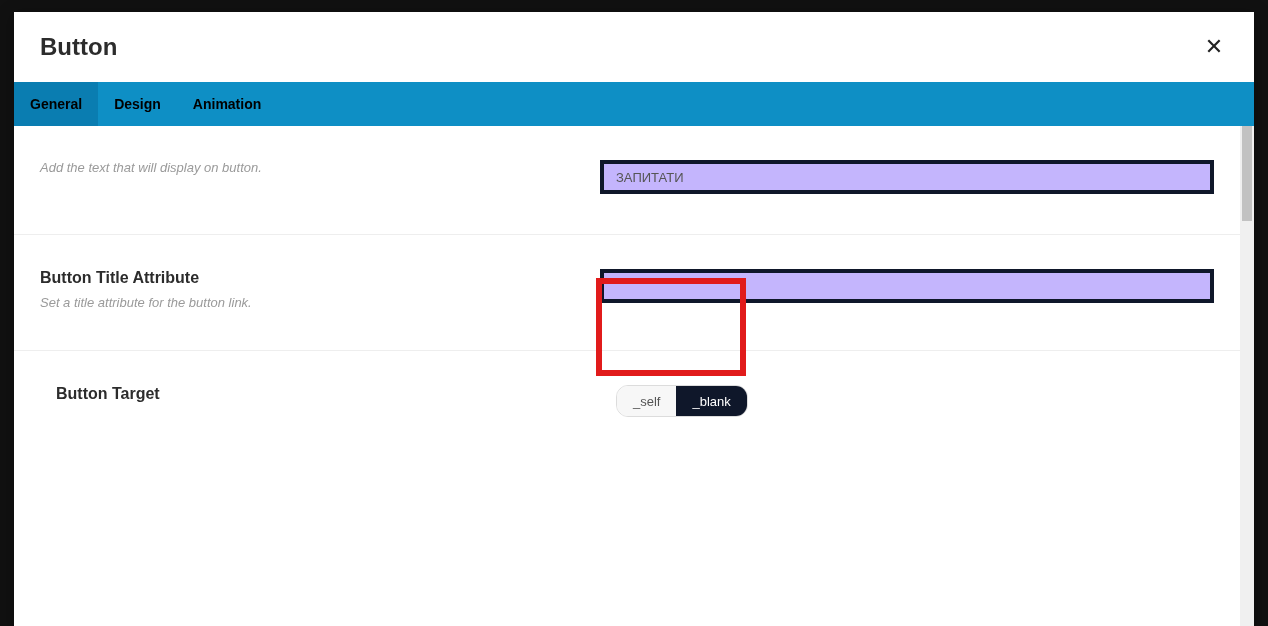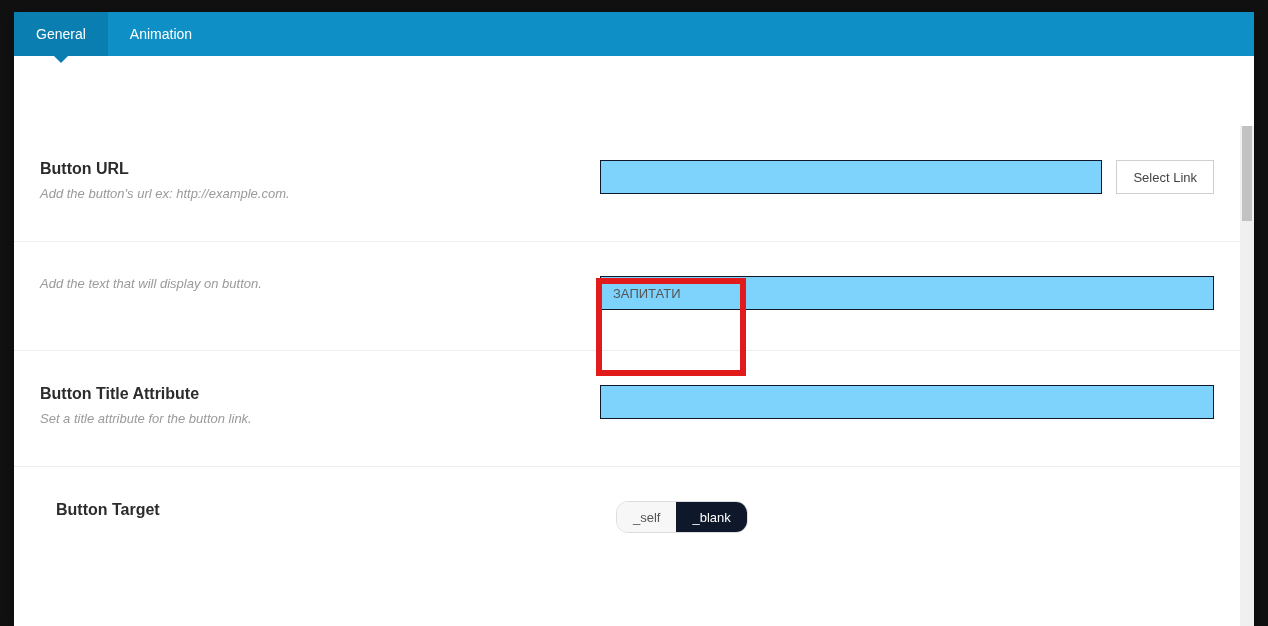--- a/index.html
+++ b/index.html
@@ -7,37 +7,37 @@
   .backdrop { position:absolute; inset:0; background:#111; }
   .backdrop-text { position:absolute; top:2px; left:78px; color:#ccc; font-size:13px;margin-top:17px; }
   .modal {
     position:absolute; left:14px; top:12px; width:1240px; height:614px;
     background:#fff; box-shadow:0 4px 16px rgba(0,0,0,.4);
   }
   .modal-header { height:70px; display:flex; align-items:center; justify-content:space-between; padding:0 26px; }
   .modal-title { font-size:24px; font-weight:600; color:#2c2c2c; }
   .close-btn { font-size:22px; color:#222; cursor:pointer; width:28px; height:28px; text-align:center; line-height:28px; }
   .tab-bar { height:44px; background:#0e8fc5; display:flex; align-items:stretch; position:relative; }
-  .tab { padding:0 22px; font-size:14px; color:#ffffff; display:flex; align-items:center; cursor:pointer; position:relative; }
+  .tab { padding:0 16px; font-size:14px; color:#000000; display:flex; align-items:center; cursor:pointer; position:relative;font-weight:bold; }
   .tab.active { background:#0a7db1; }
   .tab.active::after{
     content:""; position:absolute; bottom:-7px; left:50%; transform:translateX(-50%);
     width:0; height:0; border-left:7px solid transparent; border-right:7px solid transparent; border-top:7px solid #0a7db1;
   }
   .content { position:absolute; top:114px; left:0; right:14px; bottom:0; overflow-y:auto; background:#fff; }
   .scrollbar-track { position:absolute; right:0; top:114px; width:14px; bottom:0; background:#f0f0f0; }
   .scrollbar-thumb { position:absolute; top:0; left:2px; width:10px; height:95px; background:#c2c2c2; border-radius:0; }
   .field-row { border-top:1px solid #eee; padding:34px 26px 40px; display:flex; align-items:flex-start; }
   .field-row:first-child { border-top:none; }
   .field-left { width:560px; padding-right:20px; }
   .field-label { font-size:16px; font-weight:700; color:#2c2c2c; margin-bottom:8px; }
   .field-desc { font-size:13px; color:#9a9a9a; font-style:italic; }
   .field-right { flex:1; display:flex; align-items:flex-start; gap:14px; }
   .text-input {
-    flex:1; height:34px; border:1px solid #0f172a; background:#7dd3fc;
+    flex:1; height:34px; border:4px solid #0f172a; background:#c4b5fd;
     padding:1px 12px; font-size:13px; color:#555;
   }
   .btn-outline {
     height:34px; padding:0 16px; border:1px solid #cfcfcf; background:#fff;
     font-size:13px; color:#444; cursor:pointer;
   }
   .toggle-group { display:flex; border:1px solid #dcdcdc; border-radius:12px; overflow:hidden; }
   .toggle-option { height:30px; padding:0 16px; display:flex; align-items:center; font-size:13px; cursor:pointer; background:#f7f7f7; color:#555; }
   .toggle-option.selected { background:#0f172a; color:#fff; }
   .callout {
@@ -46,38 +46,33 @@
   }
 </style>
 </head>
 <body>
 
 <div class="backdrop">
   <span class="backdrop-text">Library</span>
 </div>
 
 <div class="modal">
+  <div class="modal-header">
+    <div class="modal-title">Button</div>
+    <div class="close-btn">✕</div>
+  </div>
 
   <div class="tab-bar">
     <div class="tab active">General</div>
+    <div class="tab">Design</div>
     <div class="tab">Animation</div>
   </div>
 
   <div class="content">
 
-    <div class="field-row">
-      <div class="field-left">
-        <div class="field-label">Button URL</div>
-        <div class="field-desc">Add the button's url ex: http://example.com.</div>
-      </div>
-      <div class="field-right">
-        <input class="text-input" value="" style="">
-        <button class="btn-outline">Select Link</button>
-      </div>
-    </div>
 
     <div class="field-row">
       <div class="field-left">
         <div class="field-desc">Add the text that will display on button.</div>
       </div>
       <div class="field-right">
         <input class="text-input" value="ЗАПИТАТИ" style="">
       </div>
     </div>
 

